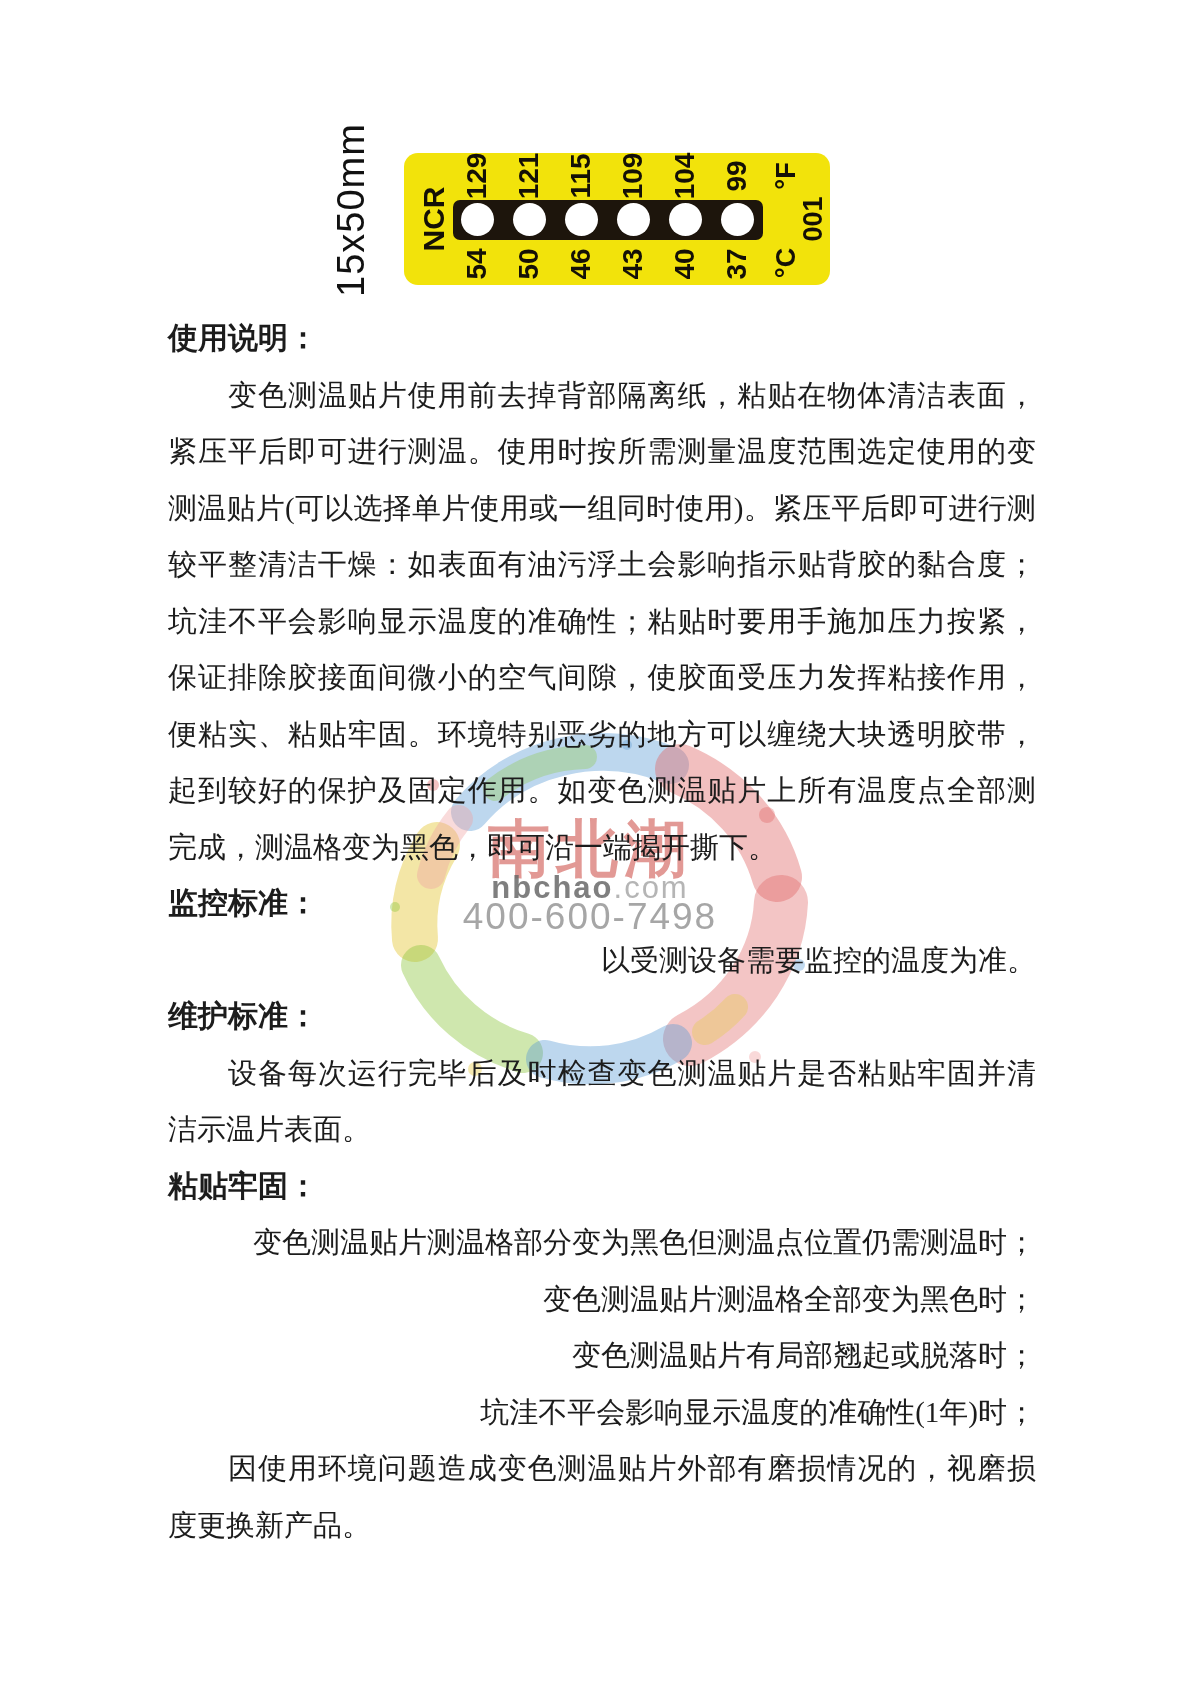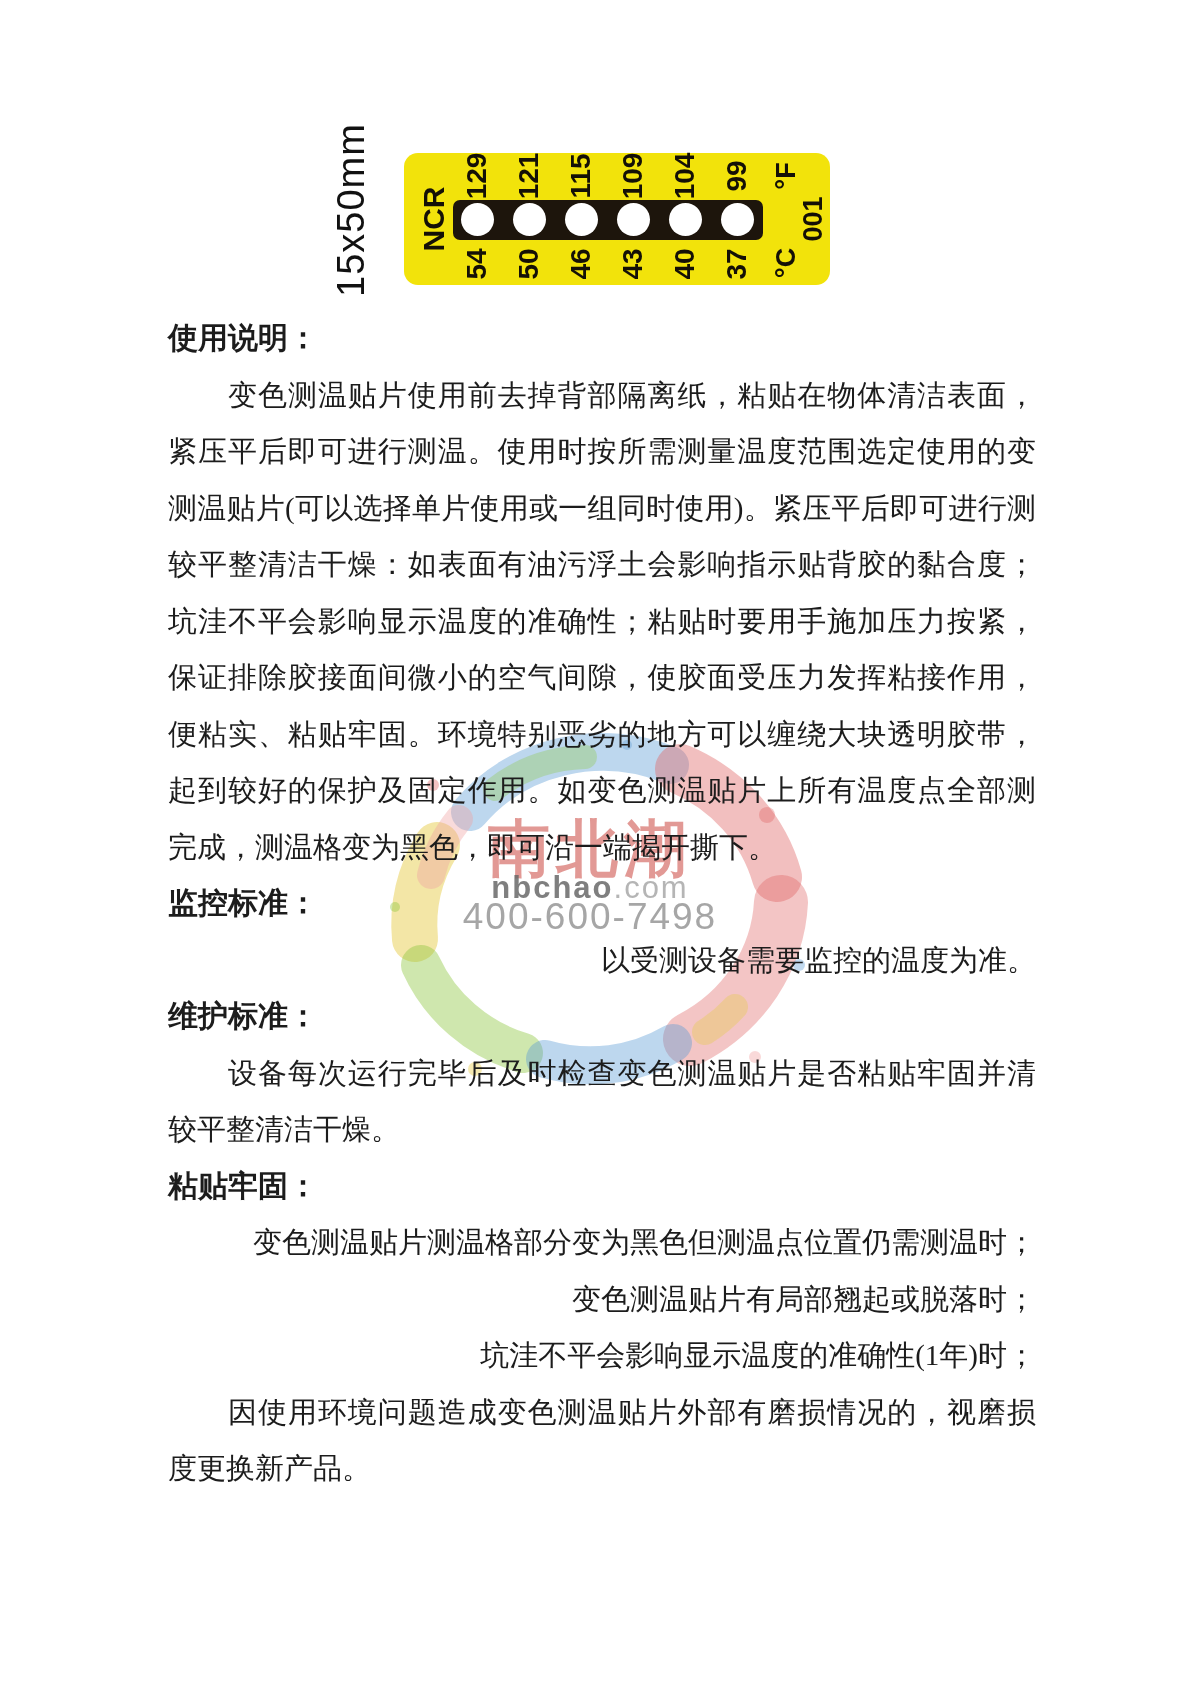--- a/index.html
+++ b/index.html
@@ -174,22 +174,23 @@
       <div class="line body fill">较平整清洁干燥：如表面有油污浮土会影响指示贴背胶的黏合度；如</div>
       <div class="line body fill">坑洼不平会影响显示温度的准确性；粘贴时要用手施加压力按紧，以</div>
       <div class="line body fill">保证排除胶接面间微小的空气间隙，使胶面受压力发挥粘接作用，以</div>
       <div class="line body fill">便粘实、粘贴牢固。环境特别恶劣的地方可以缠绕大块透明胶带，能</div>
       <div class="line body fill">起到较好的保护及固定作用。如变色测温贴片上所有温度点全部测试</div>
       <div class="line body">完成，测温格变为黑色，即可沿一端揭开撕下。</div>
       <div class="line heading">监控标准：</div>
       <div class="line body indent">以受测设备需要监控的温度为准。</div>
       <div class="line heading">维护标准：</div>
       <div class="line body indent fill">设备每次运行完毕后及时检查变色测温贴片是否粘贴牢固并清</div>
-      <div class="line body">较平整清洁干燥。</div>
+      <div class="line body">洁示温片表面。</div>
       <div class="line heading">粘贴牢固：</div>
       <div class="line body indent">变色测温贴片测温格部分变为黑色但测温点位置仍需测温时；</div>
+      <div class="line body indent">变色测温贴片测温格全部变为黑色时；</div>
       <div class="line body indent">变色测温贴片有局部翘起或脱落时；</div>
       <div class="line body indent">坑洼不平会影响显示温度的准确性(1年)时；</div>
       <div class="line body indent fill">因使用环境问题造成变色测温贴片外部有磨损情况的，视磨损程</div>
       <div class="line body">度更换新产品。</div>
     </div>
 
 </div>
 
 </body></html>

